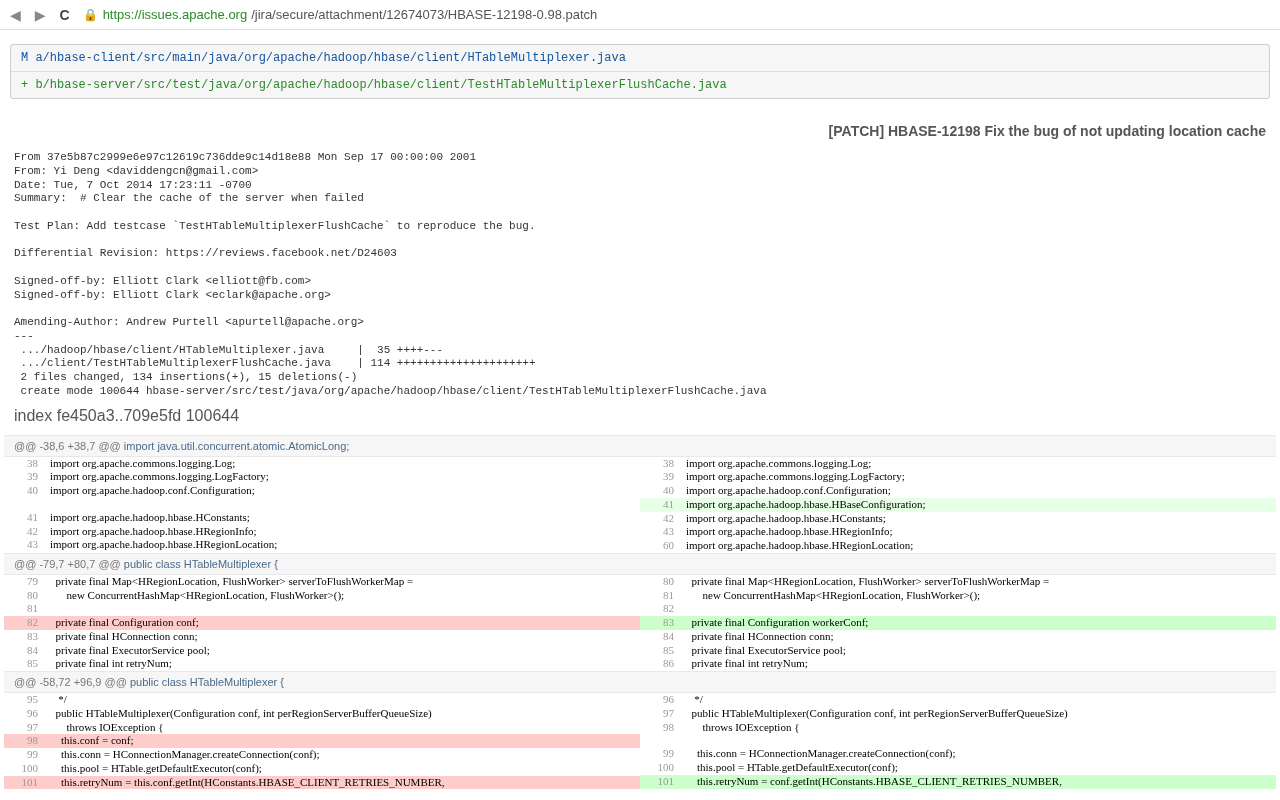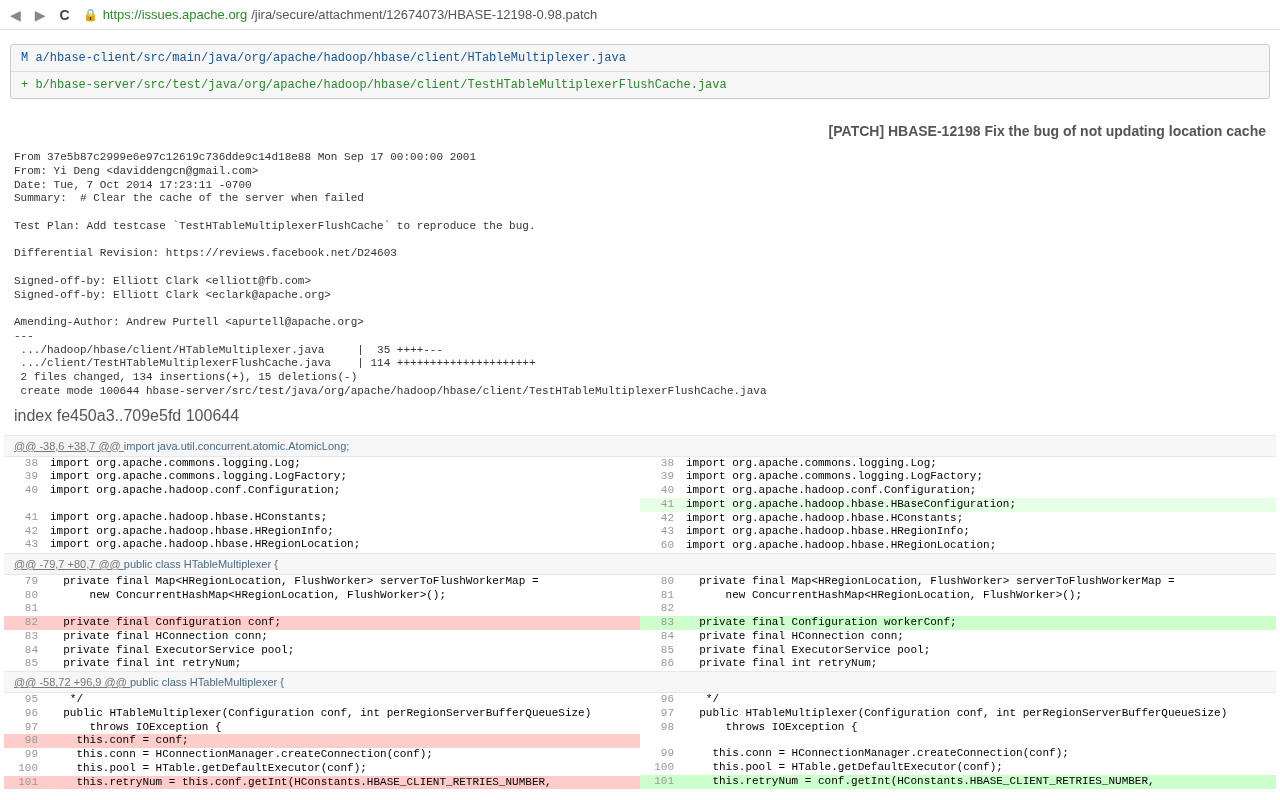--- a/index.html
+++ b/index.html
@@ -22,26 +22,26 @@
 .file-link.plus { color: #2b8a2b; }
 
 .patch-title { font-size: 14px; font-weight: bold; color: #555; margin: 24px 10px 8px 10px; text-align: right; }
 
 .commit-msg { font-family: "Courier New", monospace; font-size: 11px; color: #333; white-space: pre; padding: 4px 10px; line-height: 1.25; }
 
 .diff-git { font-family: "Lucida Grande", Arial, sans-serif; font-size: 13px; font-weight: bold; color: #333; padding: 10px 10px 2px 10px; line-height: 1.3; word-wrap: break-word; }
 .index-line { font-family: Arial, sans-serif; font-size: 16px; color: #555; padding: 4px 10px 10px 10px; }
 
 .hunk { background: #f6f6f6; border-top: 1px solid #e8e8e8; border-bottom: 1px solid #e8e8e8; padding: 4px 10px; font-size: 11px; color: #444; }
-.hunk .hrange { color: #777; text-decoration: underline; }
+.hunk .hrange { color: #777; }
 .hunk .hctx { color: #4a6b8a; }
 
 .side-by-side { display: flex; width: 100%; }
 .side { width: 50%; }
-.row { display: flex; font-family: Liberation Mono, monospace; font-size: 11px; line-height: 1.25; min-height: 13px; justify-content: flex-end; }
+.row { display: flex; font-family: Liberation Serif, serif; font-size: 11px; line-height: 1.25; min-height: 13px; justify-content: flex-end; }
 .ln { width: 40px; text-align: right; padding-right: 6px; color: #999; flex-shrink: 0; }
 .code { flex: 1; white-space: pre; padding-left: 6px; overflow: hidden; }
 .row.add { background: #ccffcc; }
 .row.add-light { background: #e6ffe6; }
 .row.del { background: #ffcccc; }
 </style>
 </head>
 <body>
 
 <div class="browser-bar">

